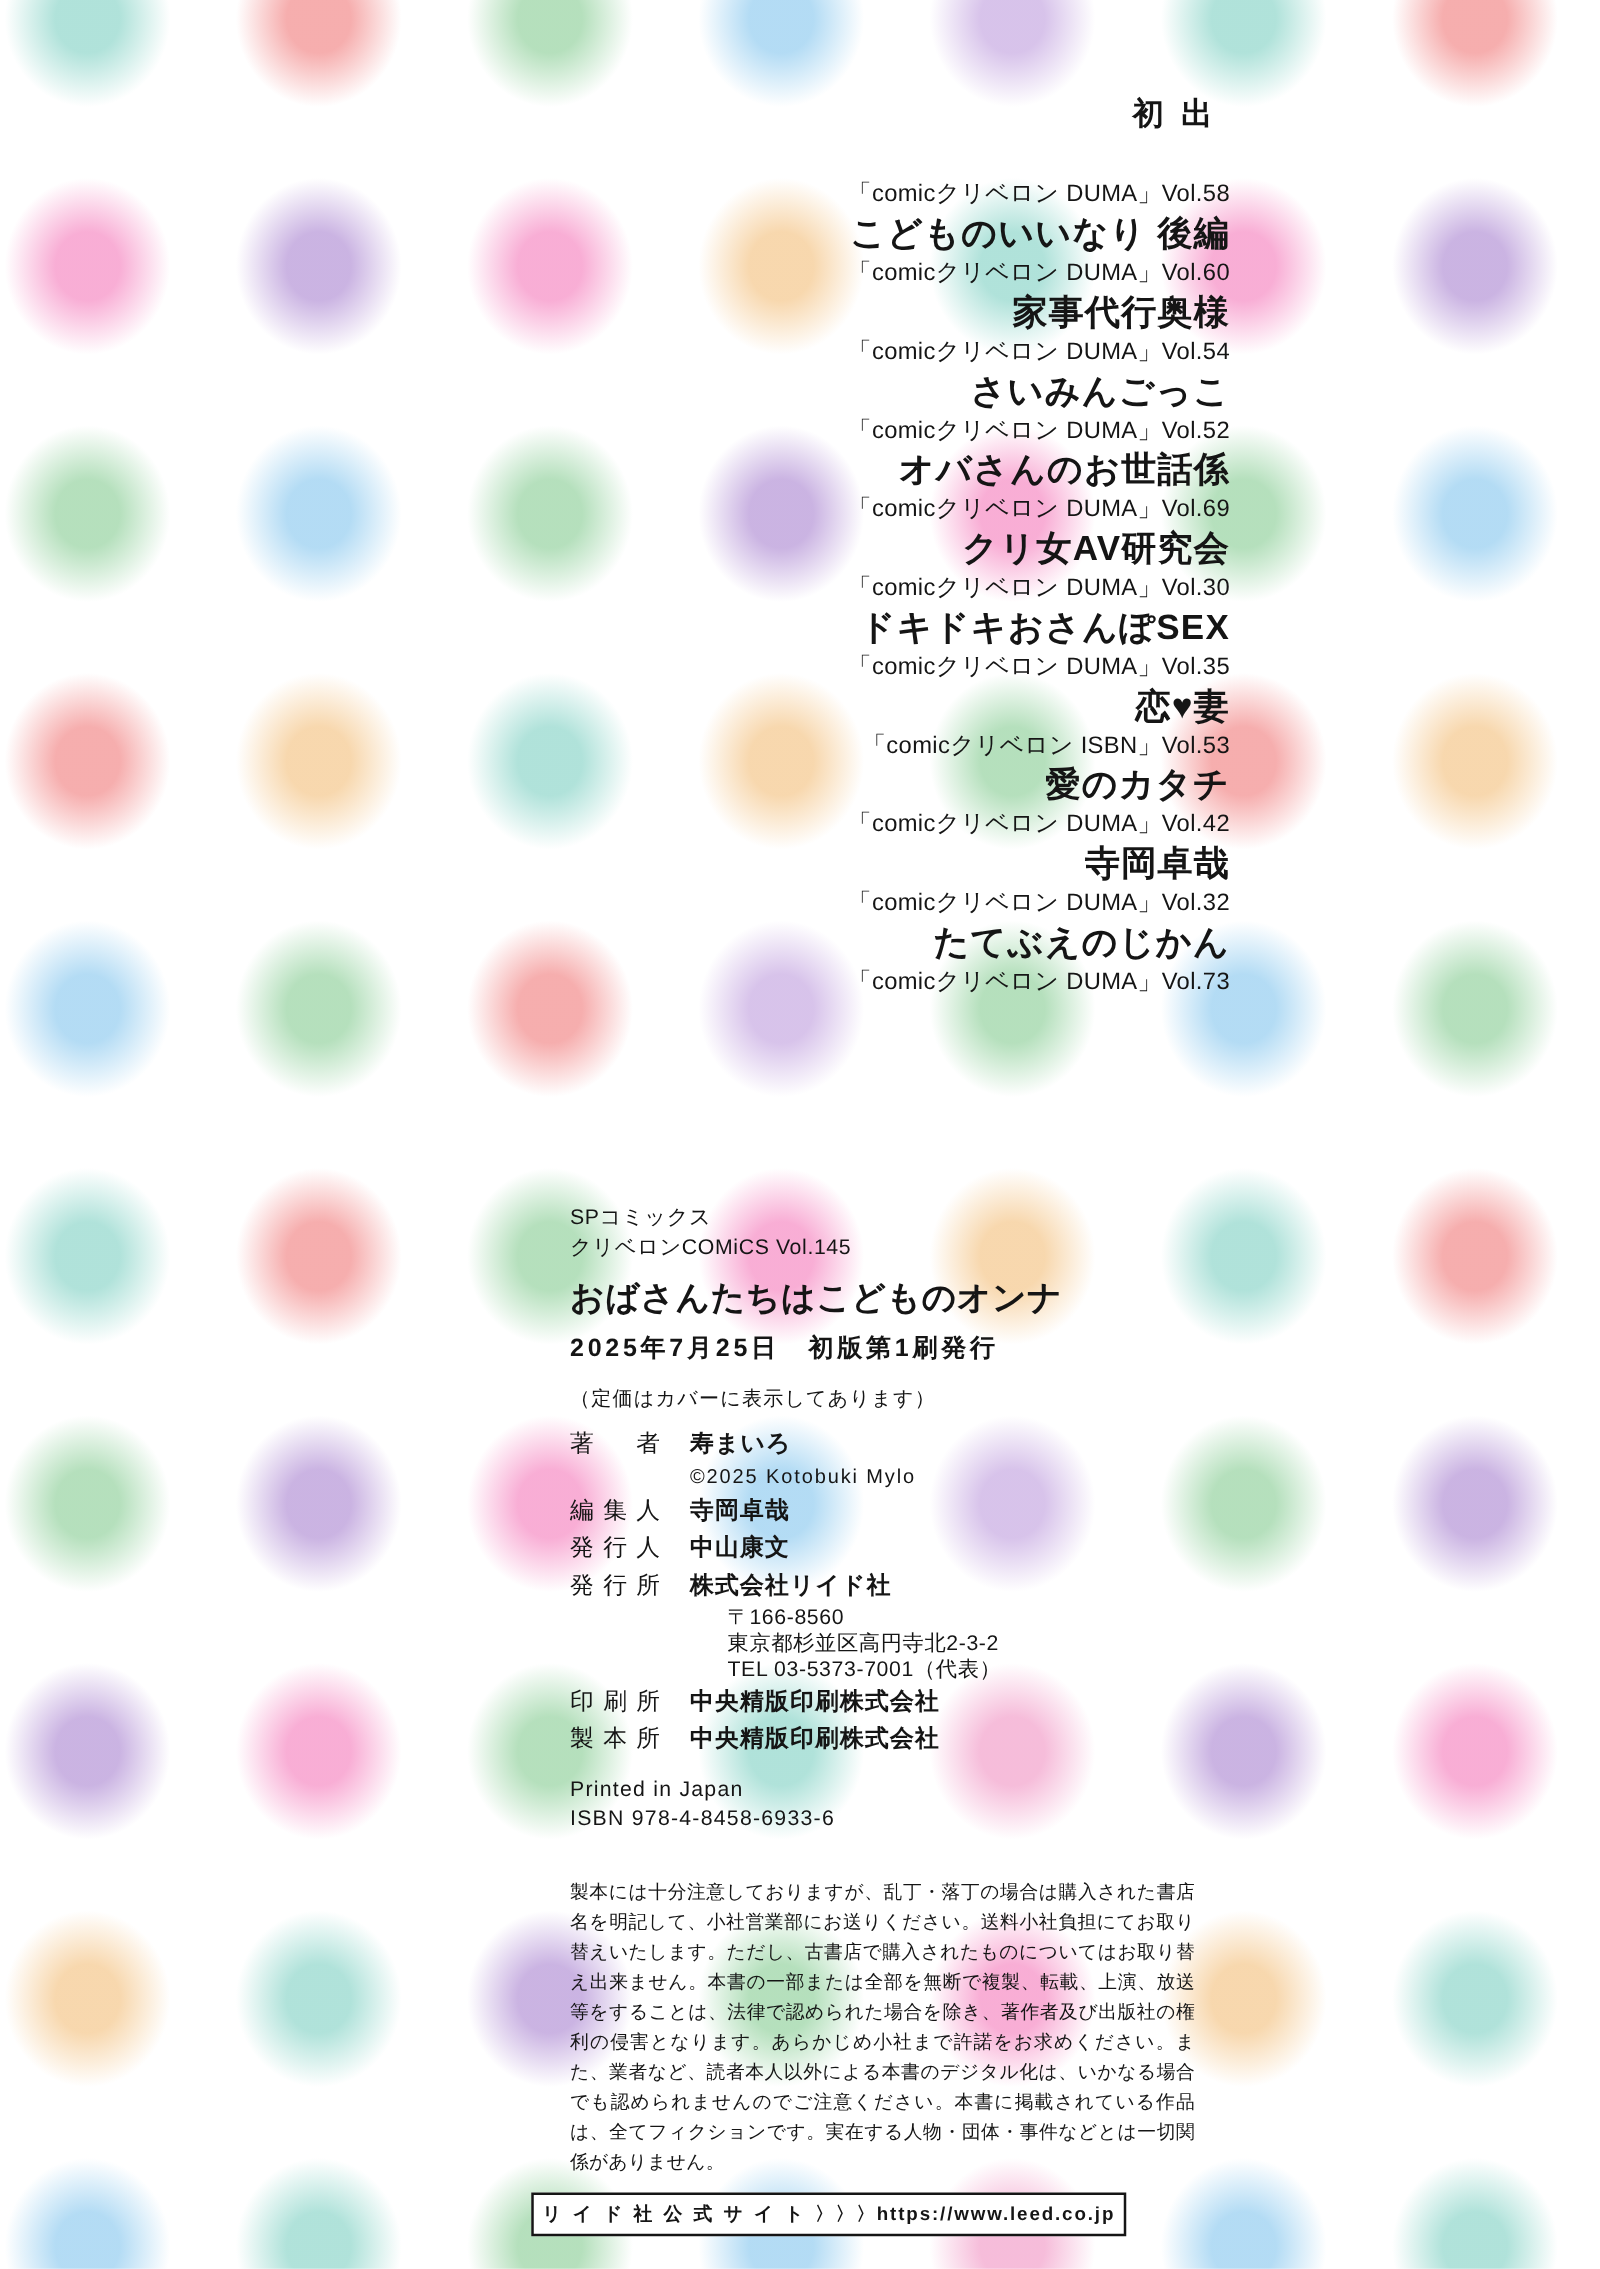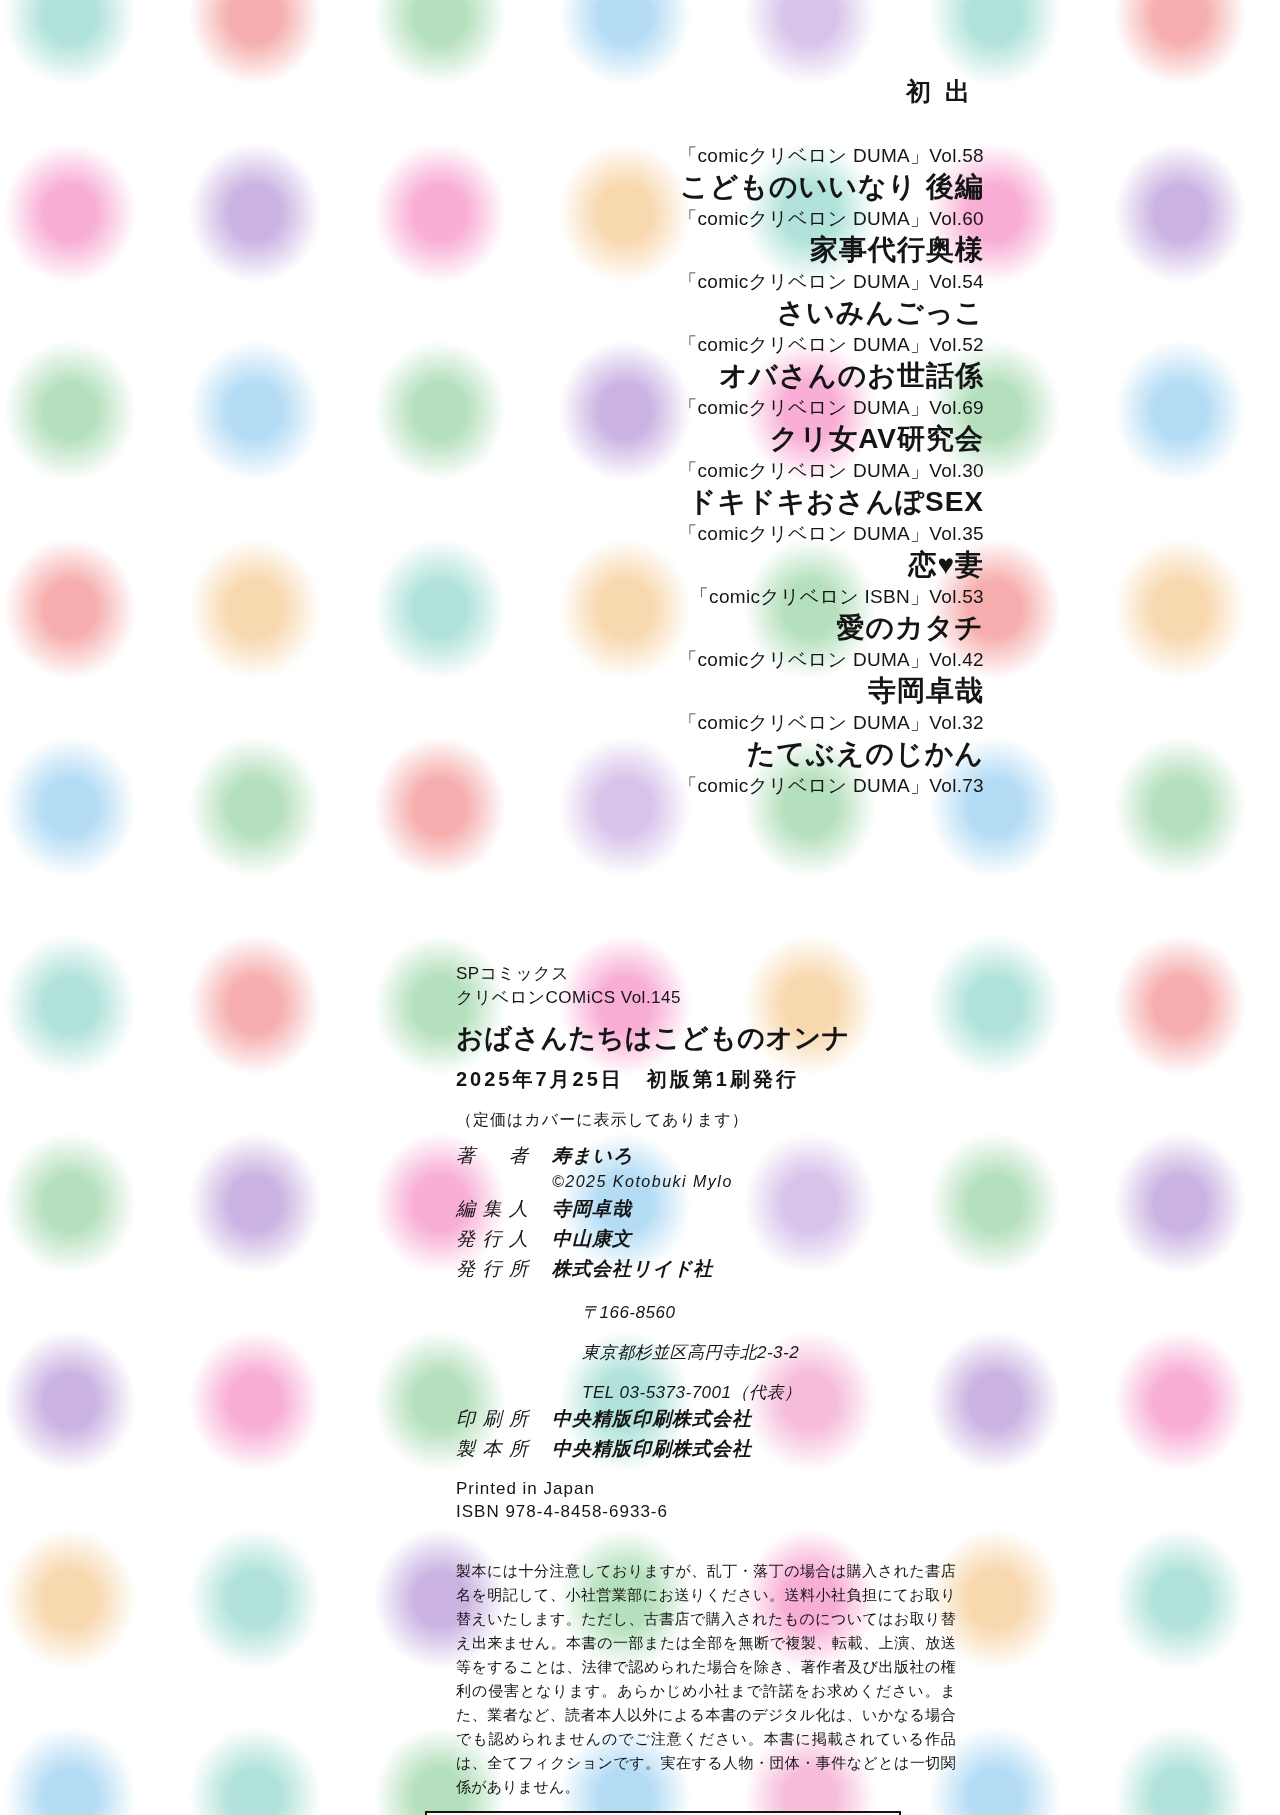--- a/index.html
+++ b/index.html
@@ -19,28 +19,28 @@
   #shoshutsu { position:absolute; left:384px; top:76px; width:600px; text-align:right; z-index:2; }
   .section-title { font-size:25px; font-weight:bold; letter-spacing:14px; padding-left:14px; line-height:30px; margin-bottom:36px; }
   .entry-title  { font-size:28px; font-weight:bold; line-height:36px; letter-spacing:1px; }
   .entry-source { font-size:19px; line-height:27px; letter-spacing:0.3px; }
   
   #colophon { position:absolute; left:456px; top:962px; width:504px; z-index:2; }
   .series-label, .series-volume { font-size:17px; line-height:24px; letter-spacing:0.5px; }
   .book-title { font-size:27px; font-weight:bold; line-height:38px; margin-top:9px; letter-spacing:0.5px; }
   .print-date { font-size:20px; font-weight:bold; line-height:30px; margin-top:7px; letter-spacing:3px; }
   .price-note { font-size:16px; line-height:24px; margin-top:14px; letter-spacing:1px; }
-  #credits { margin-top:10px;font-style:italic; }
+  #credits { margin-top:10px; }
   .credit-row { display:flex; margin-bottom:2px; }
   .credit-label { flex:none; width:72px; font-size:19px; line-height:28px; text-align:justify; text-align-last:justify; }
   .credit-value-wrap { margin-left:24px; }
   .credit-value { font-size:19px; line-height:28px; font-weight:bold; letter-spacing:1px; }
   .credit-note { font-size:16px; line-height:23px; letter-spacing:1.5px; }
   .credit-address { margin-left:30px; }
-  .address-line { font-size:17px; line-height:21px; letter-spacing:0.5px;margin-top:19px; }
+  .address-line { font-size:17px; line-height:21px; letter-spacing:0.5px; }
   .printed { margin-top:14px; font-size:17px; line-height:23px; letter-spacing:1px; }
   .isbn { font-size:17px; line-height:23px; letter-spacing:1px; }
   .legal { margin-top:36px; width:500px; font-size:15px; line-height:24px; text-align:justify; letter-spacing:0.2px; }
   .website-box {
     margin-top:12px; margin-left:-31px; width:476px; box-sizing:border-box;
     border:2px solid #151515; background:#ffffff; padding:6px 4px; text-align:center;
     white-space:nowrap;
   }
   .website-label { font-size:15px; font-weight:bold; letter-spacing:9px; }
   .website-url { font-size:15px; font-weight:bold; letter-spacing:1.5px; }

